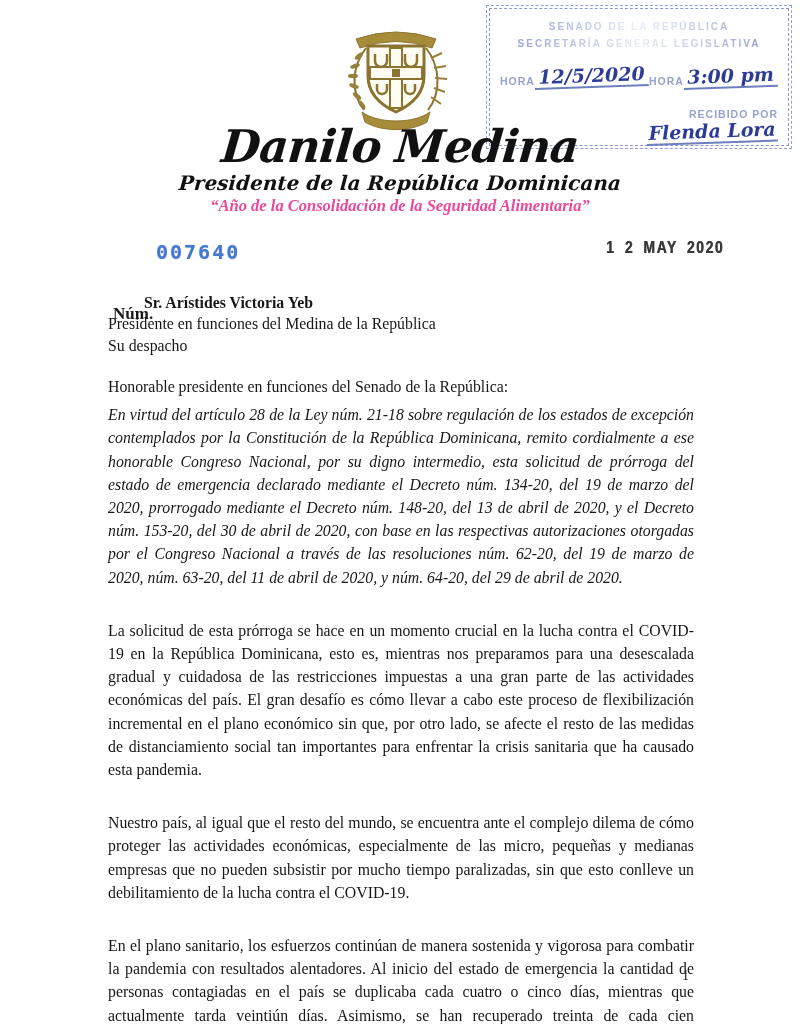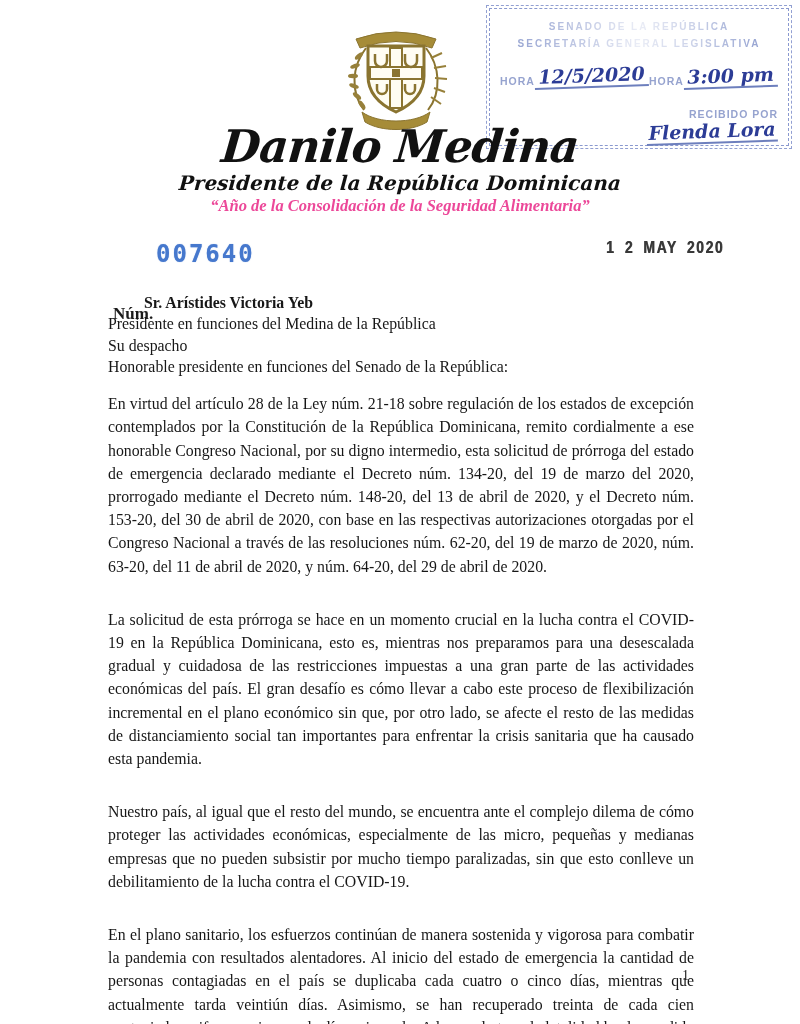--- a/index.html
+++ b/index.html
@@ -121,41 +121,41 @@
   .num-label {
     position: absolute; left: 113px; top: 264px;
     font-weight: bold;
     font-size: 17px;
     margin-top: 40px;
   }
   .num-value {
     position: absolute; left: 156px; top: 240px;
     font-family: "DejaVu Sans Mono", monospace;
     font-weight: bold;
-    font-size: 24px;
+    font-size: 20px;
     letter-spacing: 2px;
     color: #4678cd;
     text-shadow: 0 0 1px rgba(70, 120, 205, 0.55);
   }
 
   
   .letter-body {
     position: absolute; left: 108px; top: 292px; width: 586px;
     font-size: 15.8px;
     color: #171717;
   }
   .address { line-height: 21.4px; }
   .address .bold { font-weight: bold; margin-left: 36px; }
-  .salutation { line-height: 21px; }
+  .salutation { margin-top: 20px; line-height: 21px; }
   .letter-body p {
     margin: 0;
     text-align: justify;
     line-height: 23.2px;
   }
-  .letter-body p.p1 { margin-top: 15px; }
+  .letter-body p.p1 { margin-top: 6px; font-style: italic; }
   .letter-body p.gap { margin-top: 30px; }
 
   .page-number {
     position: absolute; left: 682px; top: 968px;
     font-size: 14px;
     color: #222;
   }
 </style>
 </head>
 <body>

